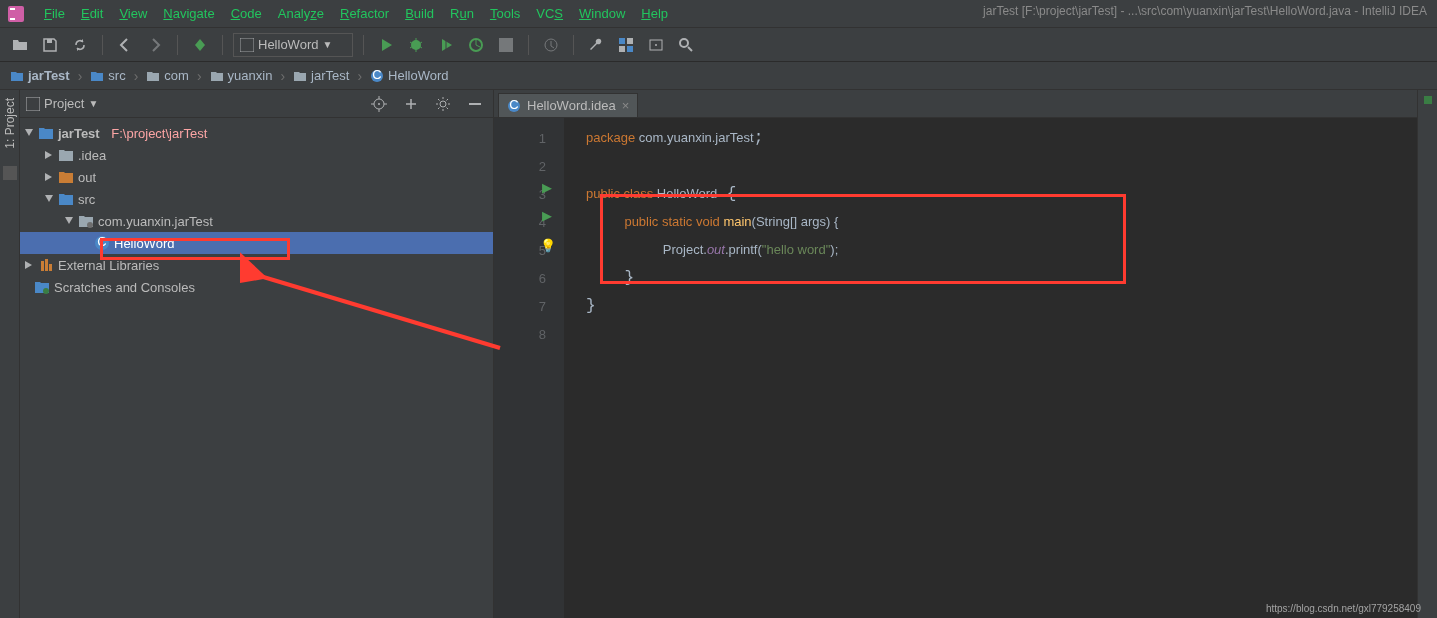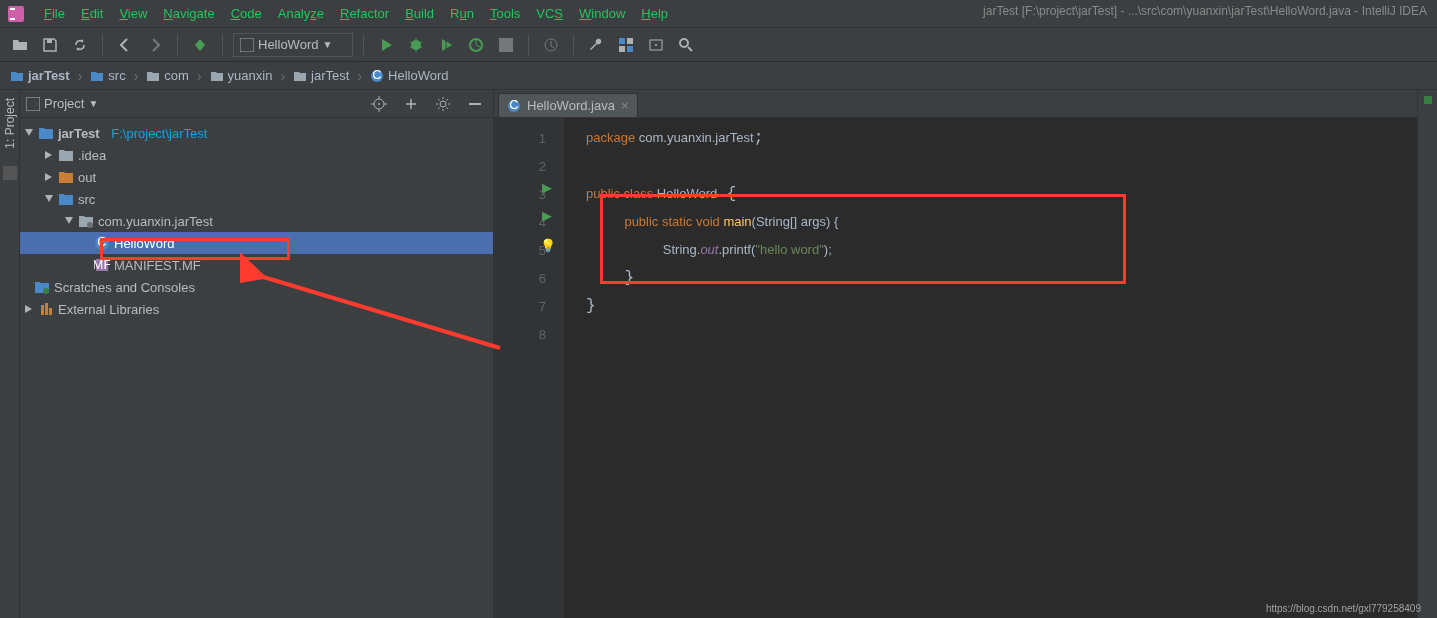--- a/index.html
+++ b/index.html
@@ -23,21 +23,21 @@
   .vlabel { writing-mode:vertical-rl; transform:rotate(180deg); color:#bbbbbb; font-size:12px; padding:4px 0;}
   .project-panel { width:474px; background:#3c3f41; display:flex; flex-direction:column; border-right:1px solid #323232; }
   .panel-header { height:28px; display:flex; align-items:center; padding:0 6px; border-bottom:1px solid #323232; gap:20px; }
   .panel-header .title { display:flex; align-items:center; gap:4px; flex:1; }
   .panel-actions { display:flex; gap:8px; align-items:center; }
   .tree { padding:4px 0; flex:1; overflow:auto; }
   .tree-row { display:flex; align-items:center; height:22px; gap:4px; white-space:nowrap; padding-right:8px; cursor:default;}
   .tree-row.selected { background:#4b6eaf; color:#fff; }
   .tri { width:10px; height:10px; display:inline-block; }
   .ico16 { width:16px; height:16px; flex-shrink:0; }
-  .dim { color:#0ea5e9; }
+  .dim { color:#fca5a5; }
   .editor-area { flex:1; display:flex; flex-direction:column; background:#2b2b2b; }
   .tabbar { height:28px; border-bottom:1px solid #323232; background:#3c3f41; display:flex; align-items:flex-end; padding-left:4px;}
   .tab { height:24px; background:#515658; border:1px solid #323232; border-bottom:none; padding:0 8px; display:flex; align-items:center; gap:6px; color:#bbbbbb; }
   .tab .close { font-size:13px; color:#8a8a8a; }
   .editor { display:flex; flex:1; position:relative; }
   .gutter { width:70px; background:#313335; color:#606366; font-family:Consolas, monospace; font-size:15px; padding-top:6px; text-align:right; position:relative; }
   .gutter .ln { height:28px; padding-right:18px; display:flex; align-items:center; justify-content:flex-end; }
   .gutter .runarrow { position:absolute; left:48px; color:#499c54; }
   .gutter .bulb { position:absolute; left:46px; color:#b39d38; }
   .code { flex:1; font-family:Consolas, "Courier New", monospace; font-size:16px; padding-top:6px; padding-left:22px; white-space:pre; color:#a9b7c6; line-height:28px; position:relative;}
@@ -323,54 +323,47 @@
           </svg>
         <span>com.yuanxin.jarTest</span>
       </div>
       <div class="tree-row selected" style="padding-left:74px;">
         <svg class="ico16" viewBox="0 0 16 16">
             <circle cx="8" cy="8" r="7" fill="#4a88c7"></circle>
             <text x="8" y="11" font-size="10" text-anchor="middle" fill="#fff">C</text>
           </svg>
         <span>HelloWord</span>
       </div>
-      <div class="tree-row" style="padding-left:74px;">
-        <svg class="ico16" viewBox="0 0 16 16">
-            <rect x="2" y="2" width="12" height="12" fill="#9876aa"></rect>
-            <text x="8" y="12" font-size="8" text-anchor="middle" fill="#fff">MF</text>
-          </svg>
-        <span>MANIFEST.MF</span>
+      <div class="tree-row" style="padding-left:4px;">
+        <svg class="tri" viewBox="0 0 10 10">
+            <path d="M1 1L8 5L1 9z" fill="#afb1b3"></path>
+          </svg>
+        <svg class="ico16" viewBox="0 0 16 16">
+            <path d="M3 14V4h3v10M7 14V2h3v12M11 14V7h3v7" fill="#c97d35"></path>
+          </svg>
+        <span>External Libraries</span>
       </div>
       <div class="tree-row" style="padding-left:14px;">
         <svg class="ico16" viewBox="0 0 16 16">
             <path d="M1 3h5l1 1h8v10H1z" fill="#4a88c7"></path>
             <circle cx="12" cy="12" r="3" fill="#3a7d44"></circle>
           </svg>
         <span>Scratches and Consoles</span>
-      </div>
-      <div class="tree-row" style="padding-left:4px;">
-        <svg class="tri" viewBox="0 0 10 10">
-            <path d="M1 1L8 5L1 9z" fill="#afb1b3"></path>
-          </svg>
-        <svg class="ico16" viewBox="0 0 16 16">
-            <path d="M3 14V4h3v10M7 14V2h3v12M11 14V7h3v7" fill="#c97d35"></path>
-          </svg>
-        <span>External Libraries</span>
       </div>
     </div>
   </div>
 
   <div class="editor-area">
     <div class="tabbar">
       <div class="tab">
         <svg width="14" height="14" viewBox="0 0 14 14">
             <circle cx="7" cy="7" r="6" fill="#4a88c7"></circle>
             <text x="7" y="10" font-size="9" text-anchor="middle" fill="#fff">C</text>
           </svg>
-        <span>HelloWord.java</span>
+        <span>HelloWord.idea</span>
         <span class="close">×</span>
       </div>
     </div>
     <div class="editor">
       <div class="gutter">
         <div class="ln">1</div>
         <div class="ln">2</div>
         <div class="ln">3</div>
         <div class="ln">4</div>
         <div class="ln">5</div>
@@ -378,21 +371,21 @@
         <div class="ln">7</div>
         <div class="ln">8</div>
         <span class="runarrow" style="top:62px;">▶</span>
         <span class="runarrow" style="top:90px;">▶</span>
         <span class="bulb" style="top:120px;">💡</span>
       </div>
       <div class="code"><span class="kw">package </span><span>com.yuanxin.jarTest</span>;
 
 <span class="kw">public class </span><span class="ident">HelloWord</span> {
     <span class="kw">public static void </span><span class="fn">main</span><span>(String[] args) {</span>
-        <span>String.</span><span class="field">out</span><span>.printf(</span><span class="str">"hello word"</span><span>);</span>
+        <span>Project.</span><span class="field">out</span><span>.printf(</span><span class="str">"hello word"</span><span>);</span>
     }
 }
 </div>
 
       <div class="redbox" style="left:106px; top:76px; width:526px; height:90px;"></div>
     </div>
   </div>
 
   <div class="right-strip">
     <div style="width:8px;height:8px;background:#3a7d44;"></div>

